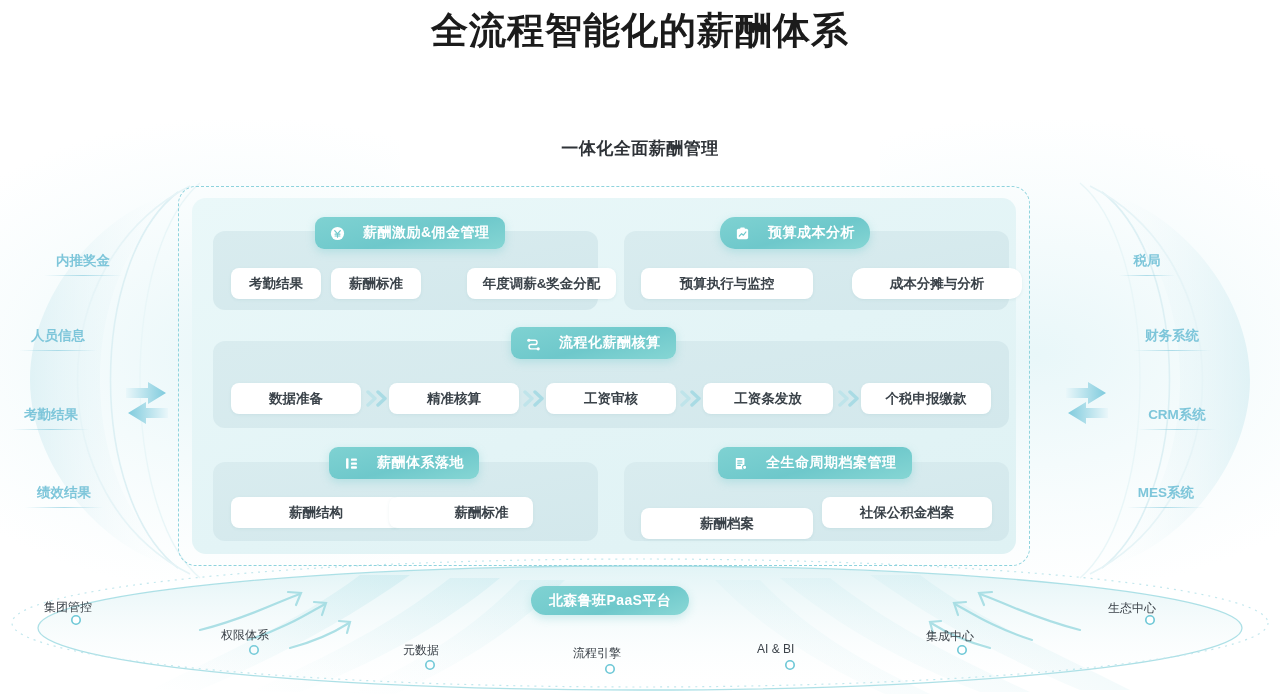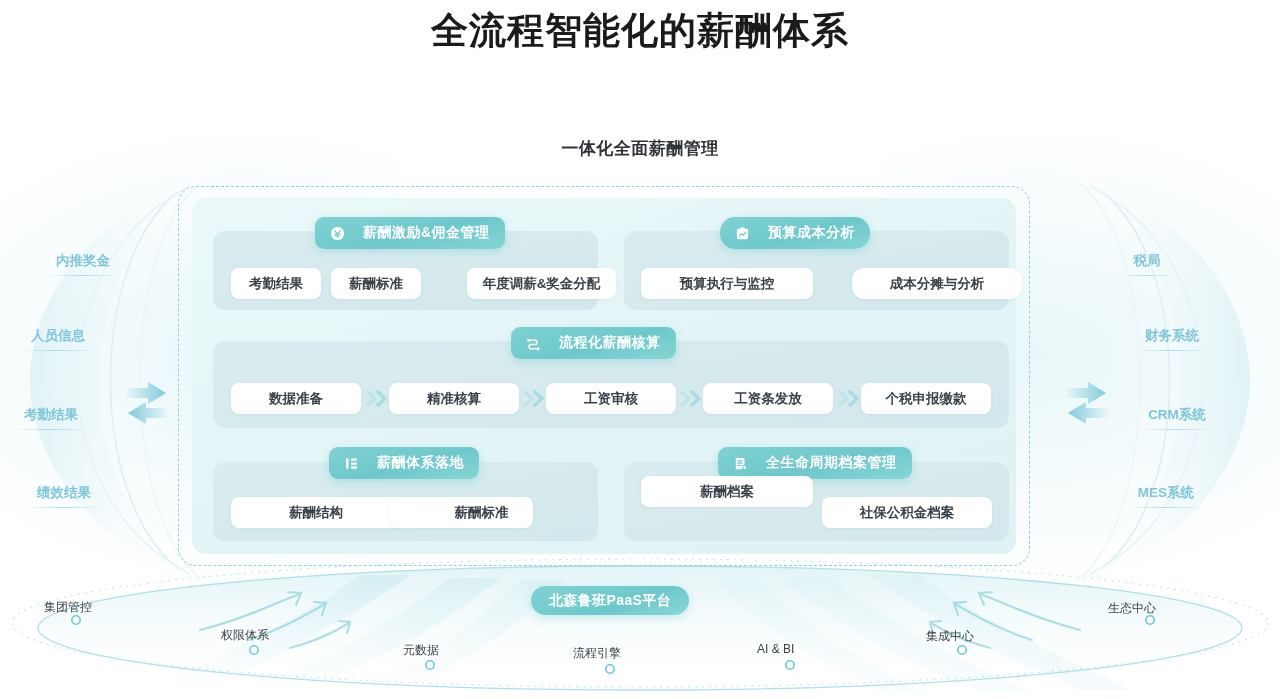--- a/index.html
+++ b/index.html
@@ -127,21 +127,21 @@
   .c-tl-0 { left: 231px; top: 268px; width: 90px; }
   .c-tl-1 { left: 331px; top: 268px; width: 90px; }
   .c-tl-2 { left: 431px; top: 268px; width: 149px; margin-left: 36px; }
   
   .c-tr-0 { left: 641px; top: 268px; width: 172px; }
   .c-tr-1 { left: 852px; top: 268px; width: 170px; border-radius: 12px; }
   
   .c-bl-0 { left: 231px; top: 497px; width: 170px; }
   .c-bl-1 { left: 389px; top: 497px; width: 144px; padding-left: 41px; }
   
-  .c-br-0 { left: 641px; top: 476px; width: 172px; }
+  .c-br-0 { left: 641px; top: 508px; width: 172px; }
   .c-br-1 { left: 822px; top: 497px; width: 170px; }
 
   
   .step {
     position: absolute;
     top: 383px;
     height: 31px;
     width: 130px;
     background: #ffffff;
     border-radius: 8px;

